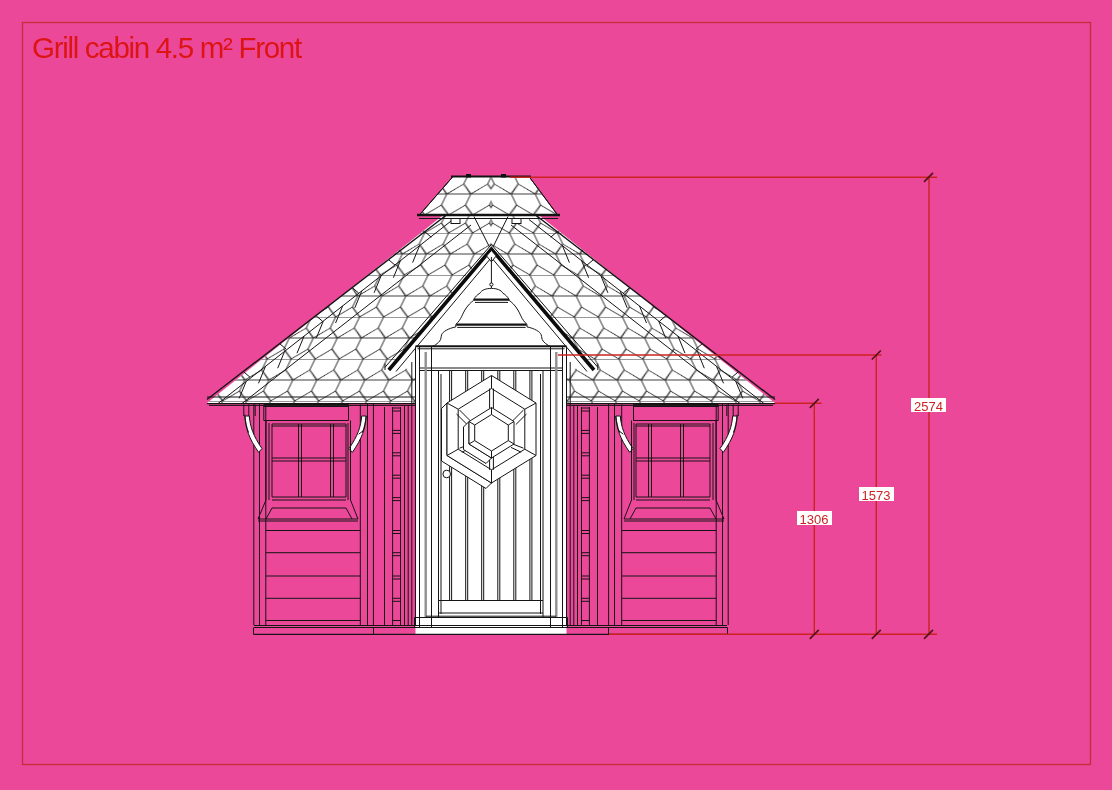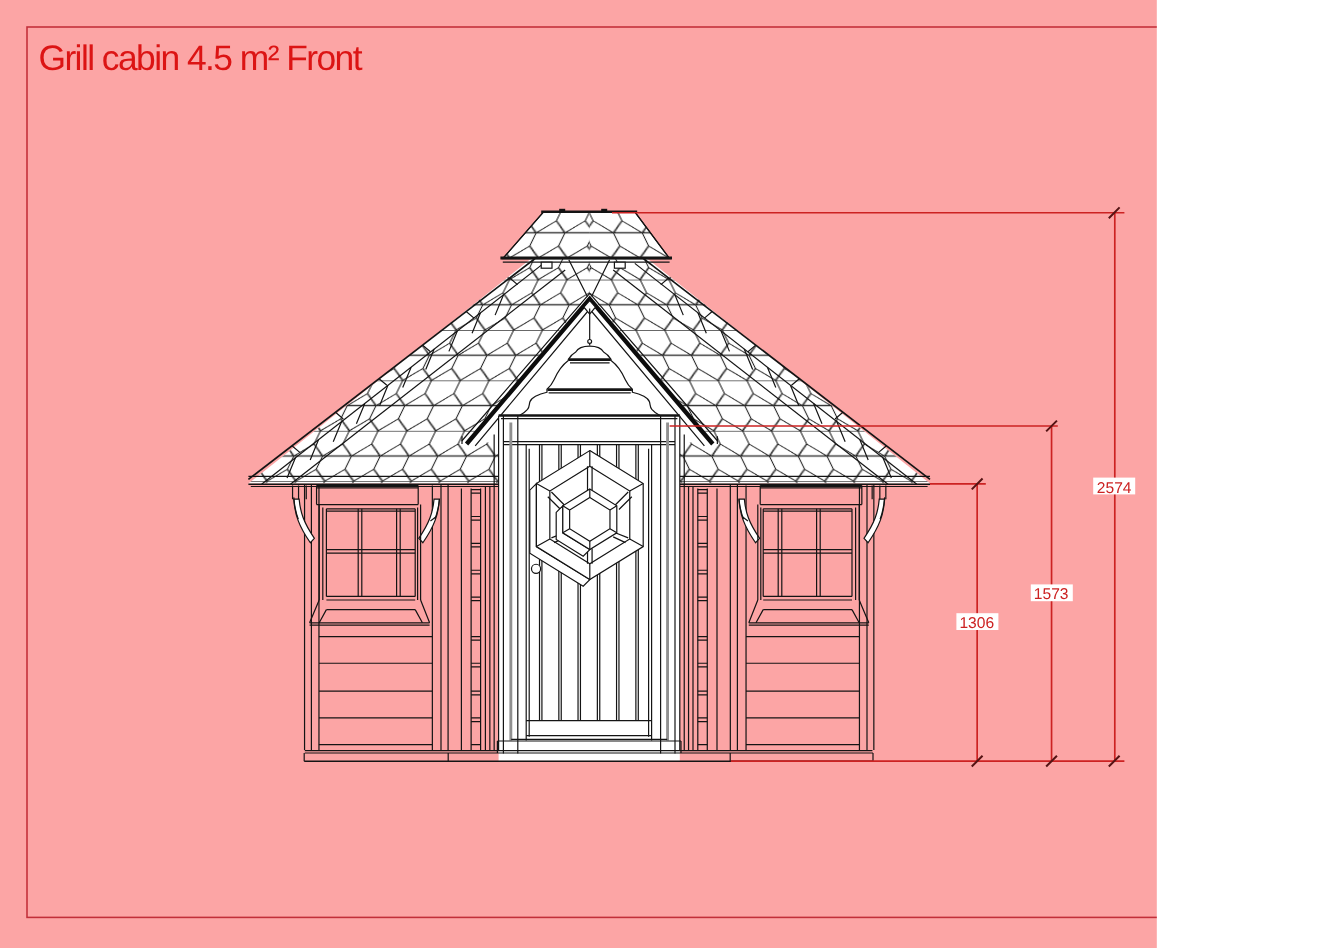--- a/index.html
+++ b/index.html
@@ -1,16 +1,16 @@
 <!DOCTYPE html>
 <html><head>
 <meta charset="utf-8">
 <style>
   html,body{margin:0;padding:0;background:#fff;}
-  .page{position:relative;width:964px;height:790px;background:#fca5a5;overflow:hidden;}
+  .page{position:relative;width:1112px;height:790px;background:#ec4899;overflow:hidden;}
   svg{position:absolute;left:0;top:0;}
   text{font-family:"Liberation Sans", sans-serif;}
 </style>
 </head>
 <body>
 
 <div class="page">
 <svg width="1112" height="790" viewBox="0 0 1112 790">
 <defs>
 

